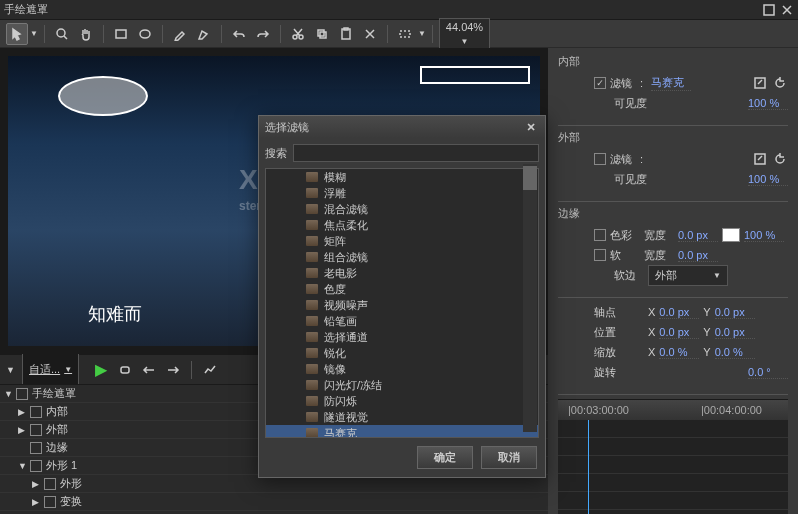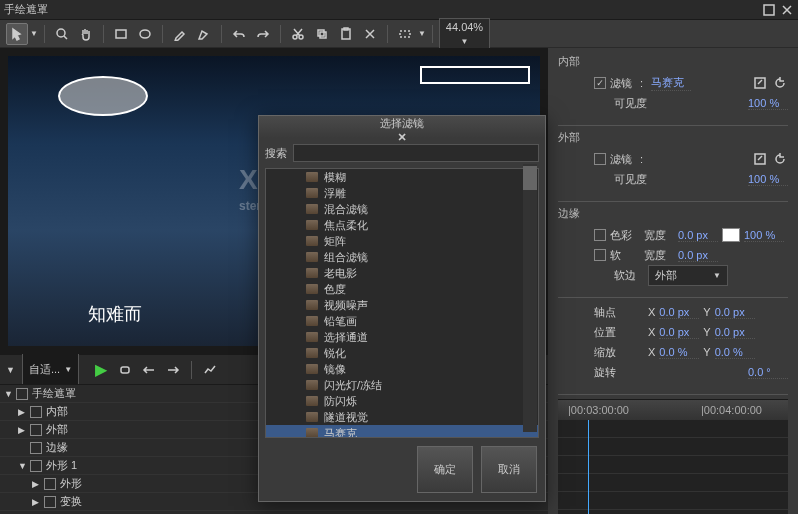--- a/index.html
+++ b/index.html
@@ -28,21 +28,21 @@
 .preview-ellipse { position: absolute; top: 20px; left: 50px; width: 90px; height: 40px; border: 2px solid #fff; border-radius: 50%; background: rgba(200,200,200,0.6); }
 .preview-rect { position: absolute; top: 10px; right: 10px; width: 110px; height: 18px; border: 2px solid #fff; }
 .preview-wm { position: absolute; top: 45%; left: 50%; transform: translate(-50%,-50%); font-size: 28px; color: rgba(255,255,255,0.3); font-weight: bold; }
 .preview-wm span { font-size: 12px; display: block; }
 .preview-text { position: absolute; bottom: 20px; left: 80px; color: #fff; font-size: 18px; }
 
 
 .transport { height: 30px; background: #2a2a2a; display: flex; align-items: center; padding: 0 6px; gap: 4px; border-top: 1px solid #1a1a1a; }
 .play-btn { color: #4c4; font-size: 16px; cursor: pointer; padding: 0 4px; }
 .trans-btn { width: 20px; height: 20px; display: flex; align-items: center; justify-content: center; cursor: pointer; }
-.fit-dd { background: #1a1a1a; border: 1px solid #555; padding: 8px 6px; cursor: pointer; display: flex; align-items: center; gap: 4px; margin-right: 8px; }
+.fit-dd { background: #1a1a1a; border: 1px solid #555; padding: 8px 6px; cursor: pointer; display: flex; align-items: center; gap: 4px; margin-right: 8px; text-decoration: underline; }
 
 
 .tree-panel { height: 130px; background: #2a2a2a; overflow-y: auto; border-top: 1px solid #1a1a1a; }
 .tree-row { display: flex; align-items: center; height: 18px; padding: 0 4px; border-bottom: 1px solid #333; }
 .tree-expand { width: 12px; cursor: pointer; font-size: 9px; }
 .tree-chk { width: 12px; height: 12px; border: 1px solid #888; margin-right: 4px; cursor: pointer; }
 .tree-label { flex: 1; }
 .tree-indent { display: inline-block; }
 
 
@@ -60,30 +60,30 @@
 
 
 .timeline { height: 140px; background: #2a2a2a; border-top: 1px solid #1a1a1a; }
 .timeline-ruler { height: 20px; background: linear-gradient(180deg,#444,#333); display: flex; align-items: center; padding: 0 10px; font-size: 9px; color: #aaa; gap: 72px; }
 .timeline-tracks { height: 120px; background: #222; position: relative; }
 .timeline-track-row { height: 18px; border-bottom: 1px solid #333; }
 .playhead { position: absolute; top: 0; left: 30px; width: 1px; height: 100%; background: #4af; }
 
 
 .dialog { position: absolute; top: 115px; left: 258px; width: 288px; background: #3a3a3a; border: 1px solid #666; box-shadow: 0 4px 20px rgba(0,0,0,0.5); z-index: 100; }
-.dialog-title { background: linear-gradient(180deg,#4a4a4a,#3a3a3a); height: 22px; display: flex; align-items: center; justify-content: space-between; padding: 0 6px; flex-direction: column; }
+.dialog-title { background: linear-gradient(180deg,#4a4a4a,#3a3a3a); height: 22px; display: flex; align-items: center; justify-content: space-between; padding: 0 6px; }
 .dialog-close { width: 16px; height: 16px; cursor: pointer; display: flex; align-items: center; justify-content: center; font-weight: bold; }
 .dialog-search { padding: 6px; display: flex; align-items: center; gap: 6px; }
 .dialog-search input { flex: 1; background: #2a2a2a; border: 1px solid #555; color: #ccc; padding: 2px 4px; height: 18px; }
 .dialog-list { height: 270px; background: #2a2a2a; margin: 0 6px; overflow-y: auto; border: 1px solid #555; }
 .dialog-item { display: flex; align-items: center; height: 16px; padding: 0 4px 0 40px; cursor: pointer; }
 .dialog-item.selected { background: #3a5a8a; }
 .dialog-item-icon { width: 12px; height: 10px; background: linear-gradient(180deg,#765,#543); margin-right: 6px; border-radius: 1px; }
 .dialog-btns { padding: 8px; display: flex; justify-content: flex-end; gap: 8px; }
-.dialog-btn { background: linear-gradient(180deg,#555,#3a3a3a); border: 1px solid #666; padding: 15px 16px; cursor: pointer; color: #ccc; }
+.dialog-btn { background: linear-gradient(180deg,#555,#3a3a3a); border: 1px solid #666; padding: 3px 16px; cursor: pointer; color: #ccc; font-weight: bold; }
 .dialog-scroll { position: absolute; right: 8px; top: 48px; width: 14px; height: 268px; background: #333; }
 .dialog-scroll-thumb { width: 100%; height: 24px; background: #666; margin-top: 2px; }
 
 svg { width: 14px; height: 14px; stroke: #ccc; fill: none; stroke-width: 1.5; }
 </style>
 </head>
 <body>
 
 <div class="titlebar">
   <span>手绘遮罩</span>

